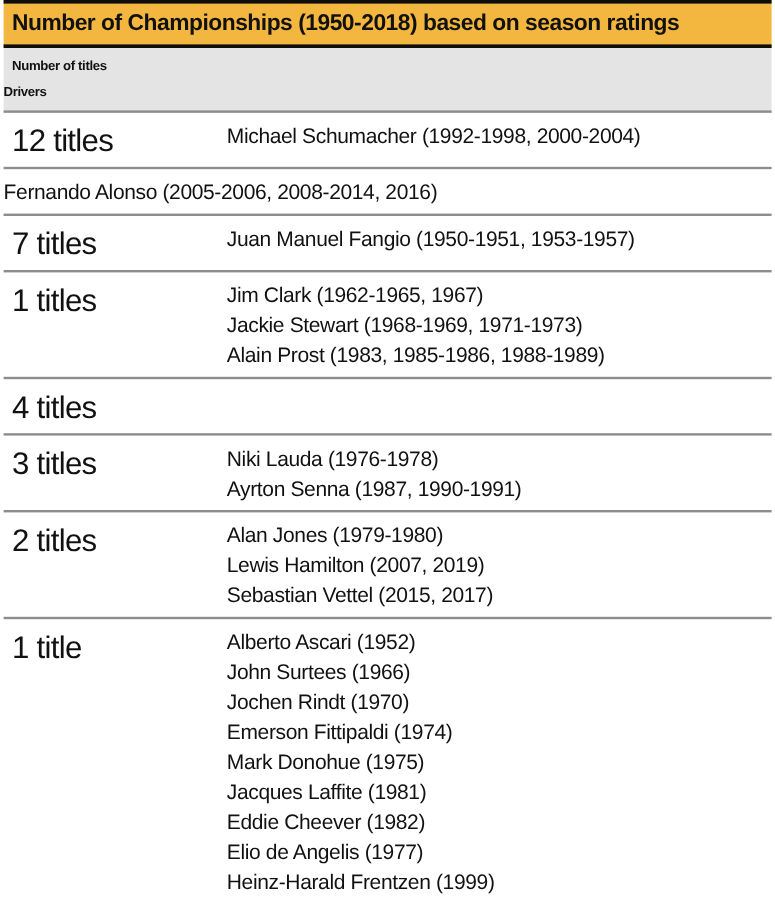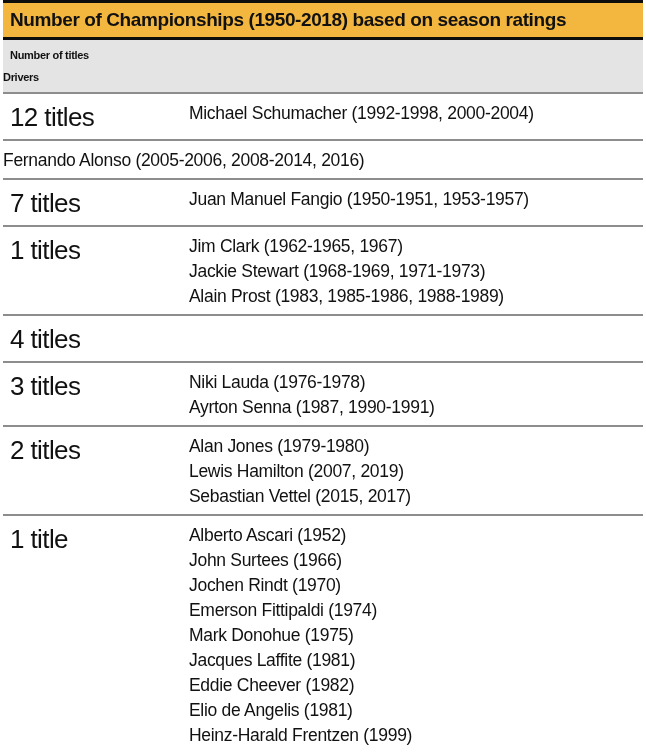--- a/index.html
+++ b/index.html
@@ -145,21 +145,21 @@
       <div class="row">
         <div class="cell-titles">1 title</div>
         <div class="cell-drivers">
           <div class="driver-line">Alberto Ascari (1952)</div>
           <div class="driver-line">John Surtees (1966)</div>
           <div class="driver-line">Jochen Rindt (1970)</div>
           <div class="driver-line">Emerson Fittipaldi (1974)</div>
           <div class="driver-line">Mark Donohue (1975)</div>
           <div class="driver-line">Jacques Laffite (1981)</div>
           <div class="driver-line">Eddie Cheever (1982)</div>
-          <div class="driver-line">Elio de Angelis (1981)</div>
+          <div class="driver-line">Elio de Angelis (1977)</div>
           <div class="driver-line">Heinz-Harald Frentzen (1999)</div>
         </div>
       </div>
     </div>
 
   <div class="bottom-edge"></div>
 
 </div>
 
 </body></html>

